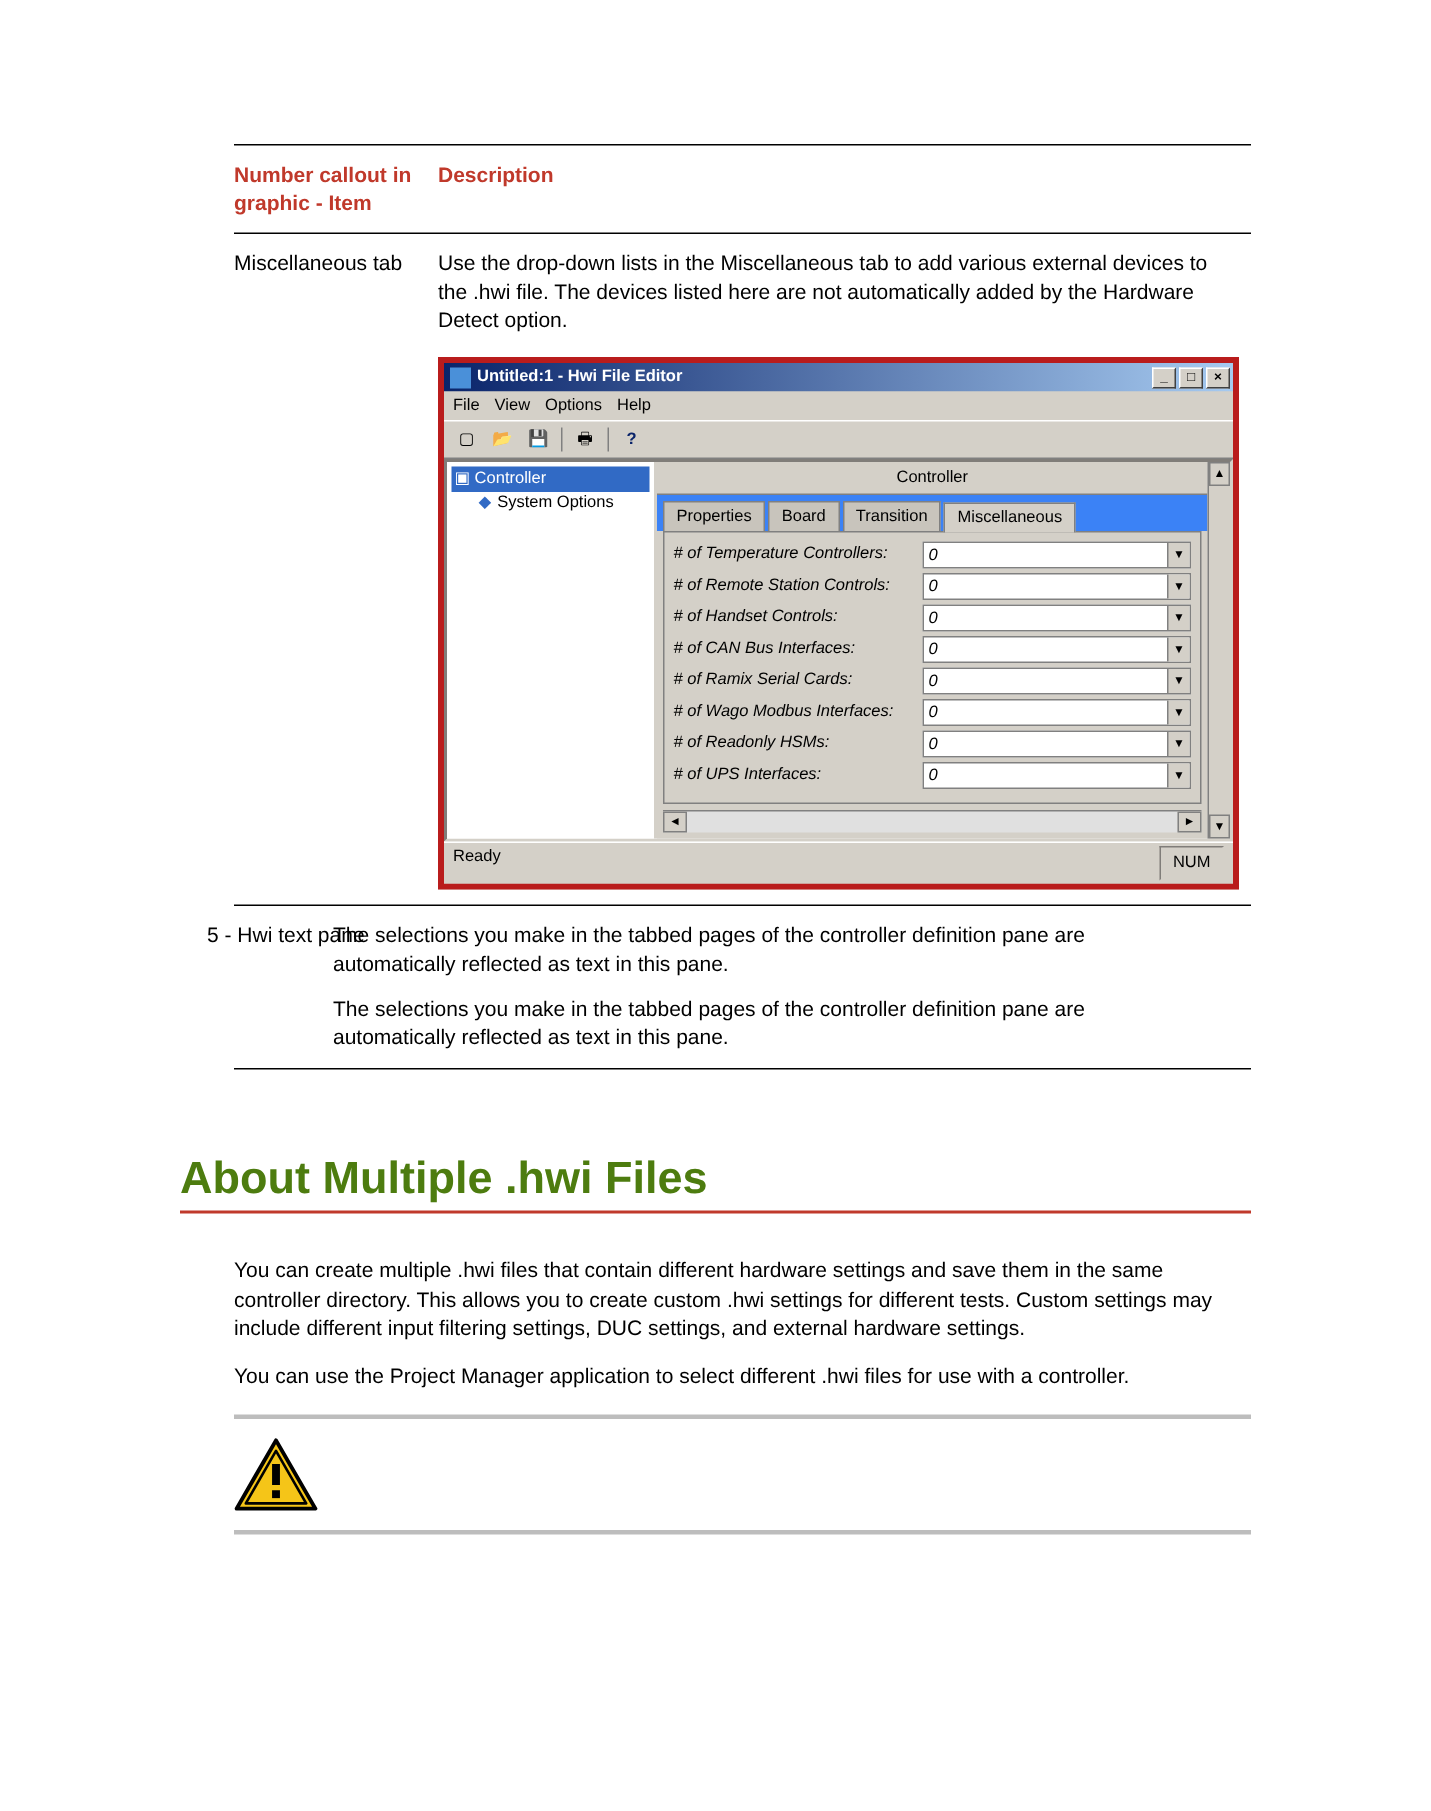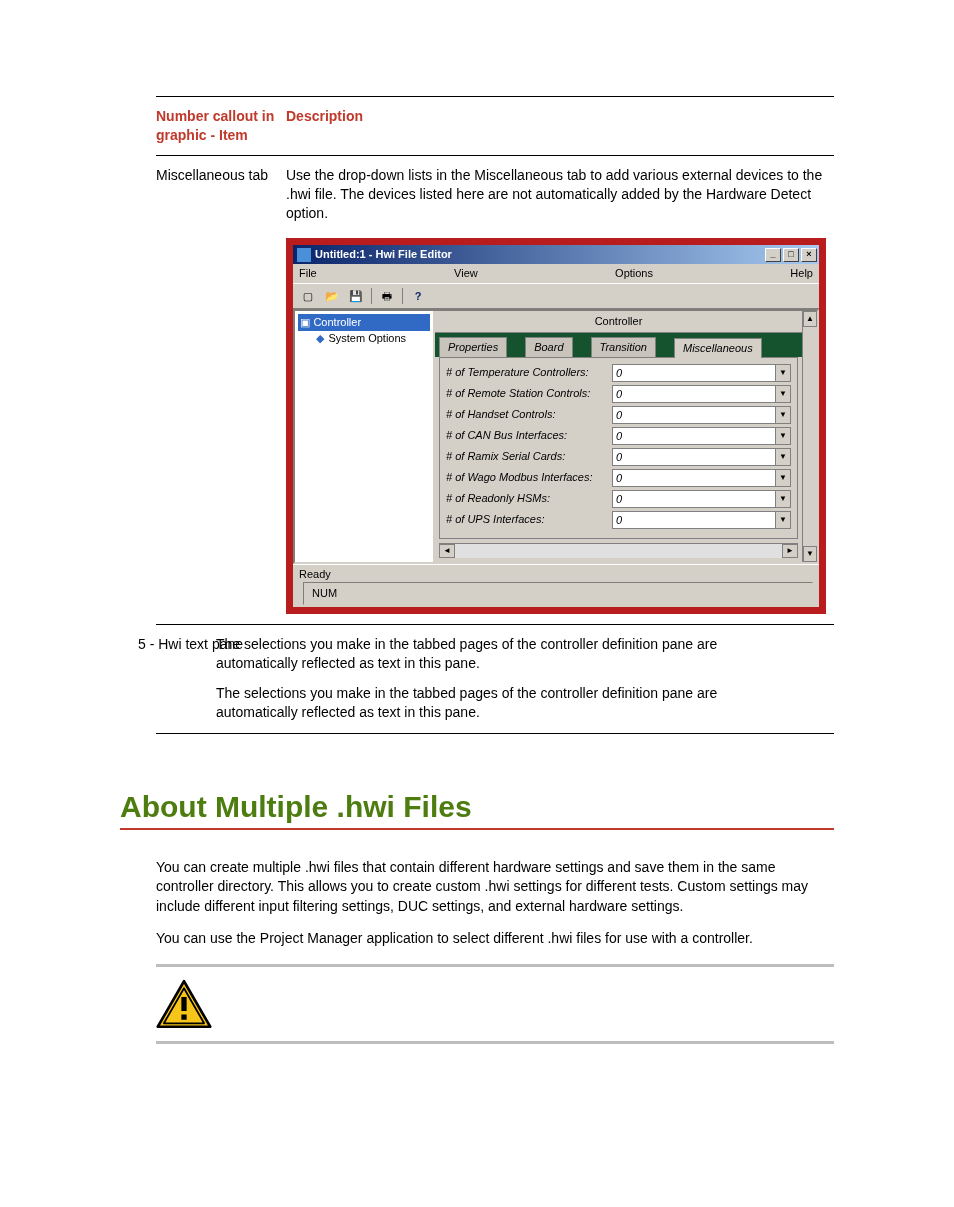--- a/index.html
+++ b/index.html
@@ -39,21 +39,21 @@
     font-size: 14px;
   }
   .col-item { width: 240px; }
   .col-desc { width: auto; }
   .tbl tr.hdr-row th { border-bottom: 1px solid #000; }
   .tbl tr.data-row td { border-bottom: 1px solid #000; }
   .screenshot-cell { padding-top: 6px; }
   
   .app-window {
     width: 526px;
-    border: 7px solid #b91c1c;
+    border: 4px solid #b91c1c;
     font-family: "Tahoma", "MS Sans Serif", sans-serif;
     font-size: 11px;
     background: #d4d0c8;
     margin-top: 10px;
   }
   .titlebar {
     display: flex;
     align-items: center;
     background: linear-gradient(to right, #0a246a, #a6caf0);
     color: #fff;
@@ -77,21 +77,20 @@
     line-height: 10px;
     text-align: center;
     color: #000;
   }
   .menubar {
     display: flex;
     gap: 10px;
     padding: 2px 6px;
     background: #d4d0c8;
     color: #000;
-    justify-content: space-between;
   }
   .toolbar {
     display: flex;
     gap: 2px;
     padding: 2px 4px;
     background: #d4d0c8;
     border-top: 1px solid #fff;
     border-bottom: 1px solid #808080;
   }
   .tb-btn {
@@ -129,24 +128,23 @@
   }
   .pane-header {
     text-align: center;
     padding: 3px 0;
     font-size: 11px;
     border-bottom: 1px solid #808080;
     background: #d4d0c8;
   }
   .tabs {
     display: flex;
-    gap: 16px;
+    gap: 0;
     padding: 4px 4px 0 4px;
-    background: #14532d;
-    font-style: italic;
+    background: #3b82f6;
   }
   .tab {
     padding: 2px 8px;
     border: 1px solid #808080;
     border-bottom: none;
     background: #d4d0c8;
     font-size: 11px;
     margin-right: 2px;
   }
   .tab.inactive { background: #c8c4bc; }
@@ -203,21 +201,20 @@
     height: 14px; font-size: 8px; text-align: center; line-height: 14px;
     border: 1px solid #808080; background: #d4d0c8;
   }
   .statusbar {
     display: flex;
     justify-content: space-between;
     padding: 2px 6px;
     background: #d4d0c8;
     font-size: 11px;
     border-top: 1px solid #fff;
-    flex-direction: column;
   }
   .status-cell {
     border: 1px inset #d4d0c8;
     padding: 3px 8px;
     margin-left: 4px;
   }
   
   .section-heading {
     color: #4d7c0f;
     font-family: Arial, Helvetica, sans-serif;

